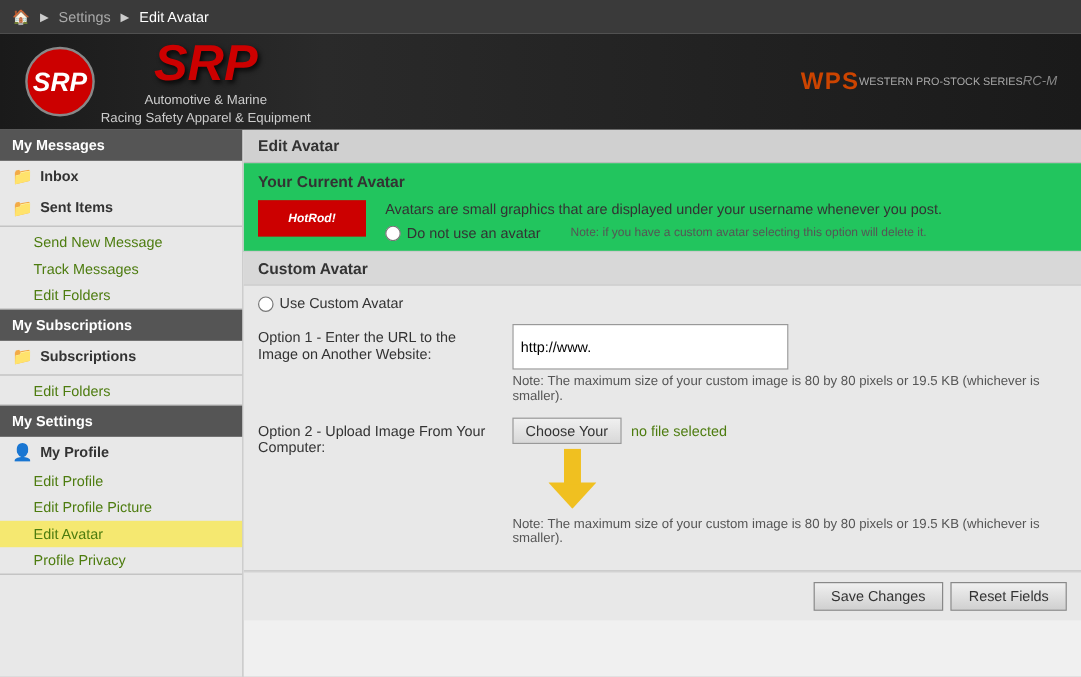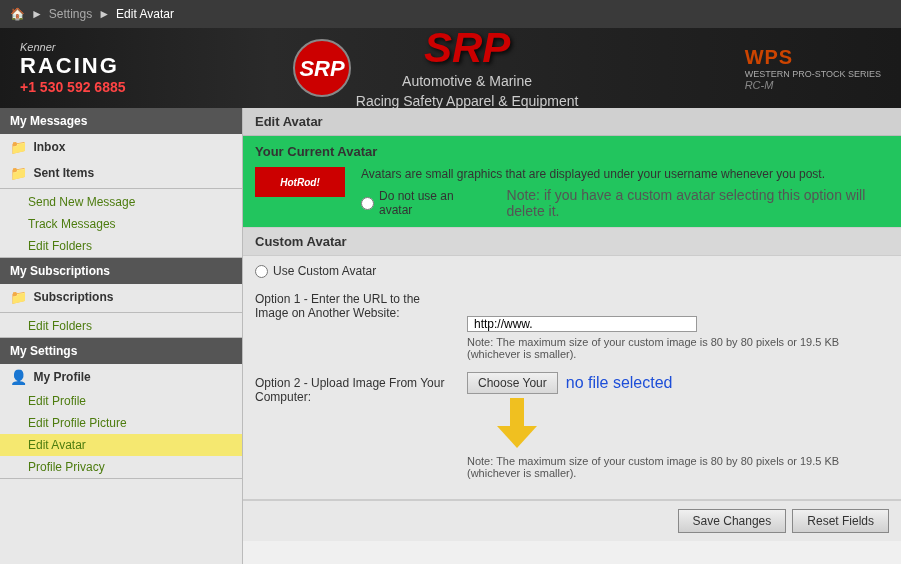--- a/index.html
+++ b/index.html
@@ -63,28 +63,28 @@
       text-align: center;
     }
     .banner-srp {
       font-size: 42px;
       font-weight: bold;
       color: #cc0000;
       font-style: italic;
       text-shadow: 2px 2px 4px rgba(0,0,0,0.8);
     }
     .banner-srp-sub {
-      font-size: 14px;
+      font-size: 11px;
       color: #ccc;
       line-height: 1.4;
     }
     .banner-right {
       display: flex;
-      flex-direction: column;
-      align-items: flex-start;
+      flex-direction: row;
+      align-items: center;
     }
     .banner-wps {
       font-size: 20px;
       font-weight: bold;
       color: #cc4400;
       letter-spacing: 1px;
     }
     .banner-wps-sub {
       font-size: 9px;
       color: #aaa;
@@ -96,21 +96,21 @@
     }
 
     
     .main-layout {
       display: flex;
       height: calc(564px - 28px - 80px);
     }
 
     
     .sidebar {
-      width: 243px;
+      width: 203px;
       background: #e8e8e8;
       border-right: 1px solid #bbb;
       flex-shrink: 0;
       overflow-y: auto;
     }
 
     .sidebar-section {
       border-bottom: 1px solid #bbb;
     }
 
@@ -201,21 +201,21 @@
 
     .radio-row {
       display: flex;
       align-items: center;
       gap: 5px;
       font-size: 12px;
       color: #333;
     }
 
     .note-text {
-      font-size: 14px;
+      font-size: 10px;
       color: #555;
       margin-left: 20px;
     }
 
     
     .custom-avatar-section {
       background: #e8e8e8;
       border-bottom: 1px solid #ccc;
       padding: 8px 12px;
     }
@@ -244,26 +244,25 @@
       flex-shrink: 0;
       padding-top: 4px;
     }
 
     .form-field {
       flex: 1;
     }
 
     .url-input {
       width: 230px;
-      height: 16px;
+      height: 38px;
       border: 1px solid #999;
       padding: 2px 6px;
       font-size: 12px;
       background: #fff;
-      margin-top: 28px;
     }
 
     .form-note {
       font-size: 11px;
       color: #555;
       margin-top: 4px;
       max-width: 440px;
     }
 
     .file-row {
@@ -275,22 +274,22 @@
     .choose-file-btn {
       background: linear-gradient(to bottom, #f0f0f0, #d8d8d8);
       border: 1px solid #999;
       padding: 3px 10px;
       font-size: 12px;
       cursor: pointer;
       color: #333;
     }
 
     .no-file-text {
-      font-size: 16px;
-      color: #1d4ed8;
+      font-size: 12px;
+      color: #4d7c0f;
     }
 
     
     .action-row {
       padding: 8px 12px;
       background: #e8e8e8;
       border-top: 1px solid #ccc;
       display: flex;
       justify-content: flex-end;
       gap: 6px;
@@ -340,25 +339,20 @@
 <div class="top-bar">
   <span>🏠</span>
   <span>►</span>
   <a class="breadcrumb-link">Settings</a>
   <span>►</span>
   <span class="breadcrumb-current">Edit Avatar</span>
 </div>
 
 <div class="banner">
   <div class="banner-inner">
-    <div class="banner-left">
-      <span class="banner-kenner" style="font-style:italic;font-size:11px;color:#ccc;">Kenner</span>
-      <span class="banner-racing">RACING</span>
-      <span class="banner-phone">+1 530 592 6885</span>
-    </div>
     <div class="banner-center">
       <div style="display:flex;align-items:center;gap:4px;">
         <svg width="60" height="60" viewBox="0 0 60 60">
           <circle cx="30" cy="30" r="28" fill="#cc0000" stroke="#888" stroke-width="2"></circle>
           <text x="30" y="38" text-anchor="middle" fill="white" font-size="22" font-weight="bold" font-style="italic">SRP</text>
         </svg>
         <div>
           <div class="banner-srp">SRP</div>
           <div class="banner-srp-sub">
             <div>Automotive &amp; Marine</div>

